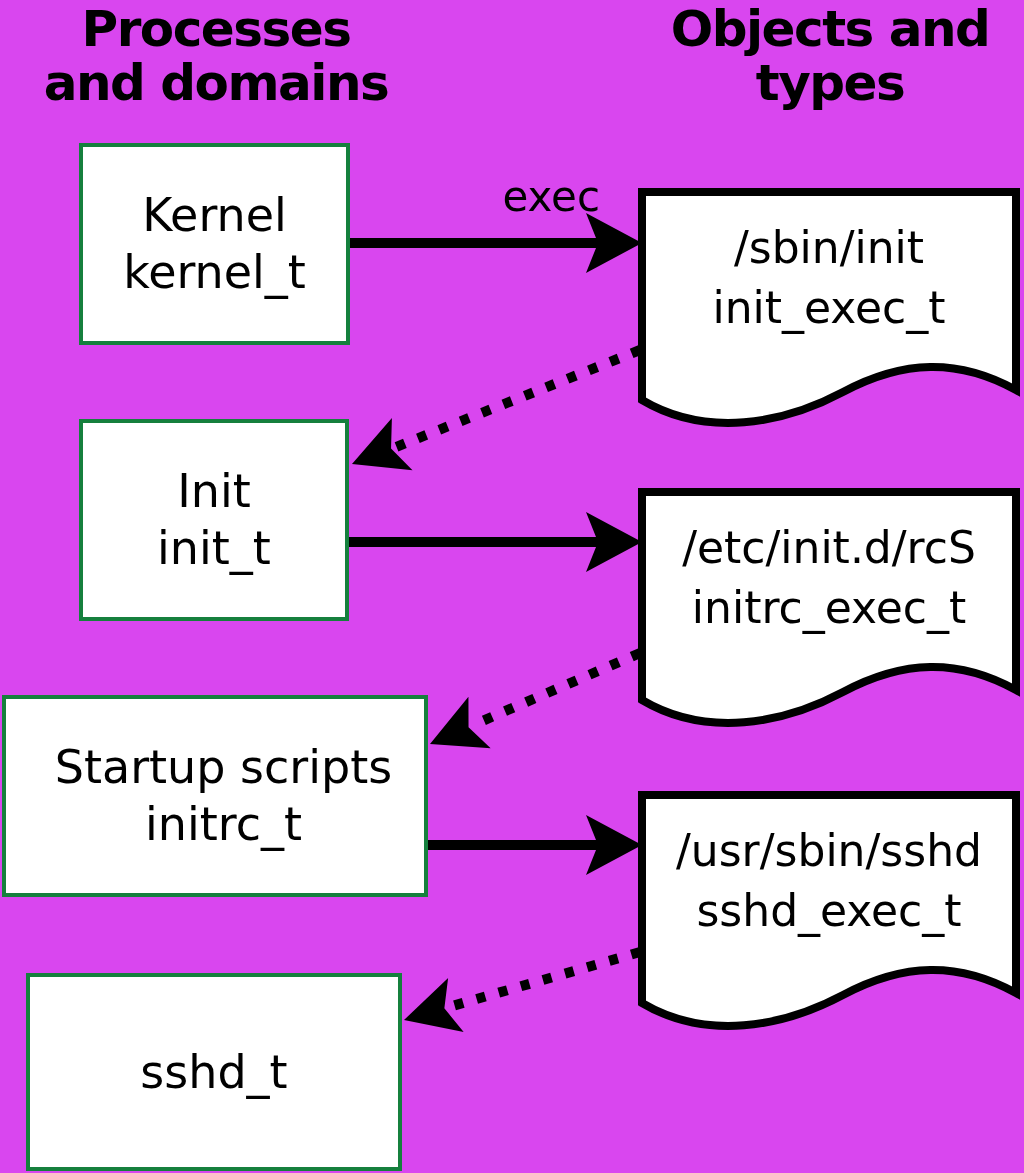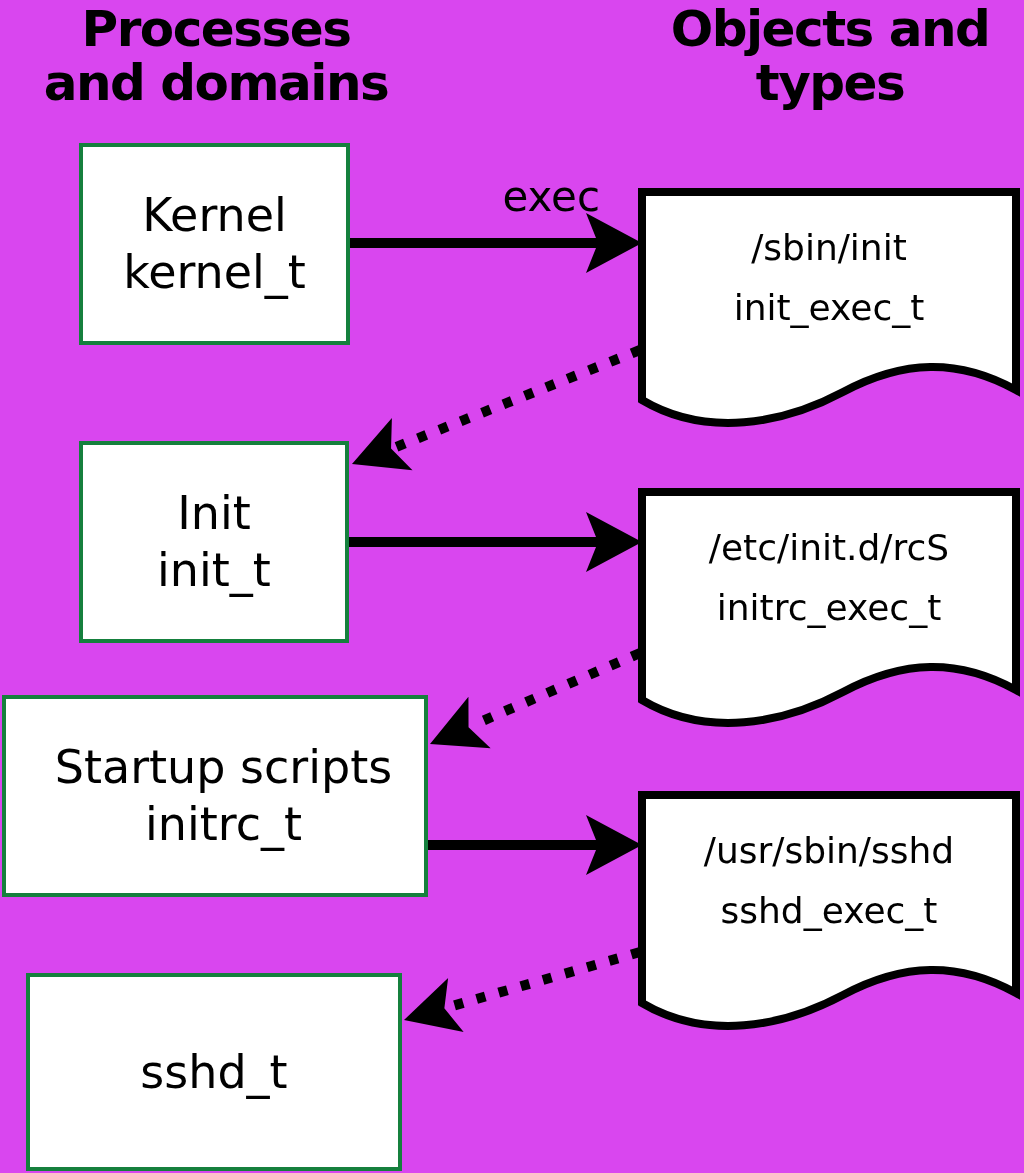--- a/index.html
+++ b/index.html
@@ -11,21 +11,21 @@
     position:absolute;font-weight:bold;font-size:50px;line-height:54px;
     text-align:center;letter-spacing:-1.5px;white-space:pre-line;
   }
   #svg-layer{position:absolute;left:0;top:0;width:1024px;height:1173px;}
   .pbox{
     position:absolute;box-sizing:border-box;border:4px solid #15803d;background:#fff;
     display:flex;flex-direction:column;justify-content:center;align-items:center;
     font-size:46px;line-height:57px;text-align:center;
   }
   .doclabel{
-    position:absolute;text-align:center;font-size:36px;line-height:60px;
+    position:absolute;text-align:center;font-size:44px;line-height:60px;
   }
   .edge-label{
     position:absolute;font-size:42px;text-align:right;
   }
 </style>
 </head>
 <body>
 
 <div id="page">
 
@@ -67,21 +67,21 @@
     </g>
   </svg>
 
   <div class="edge-label" style="left:395px;top:172px;width:205px;">exec</div>
 
   <div class="pbox" style="left:79px;top:143px;width:271px;height:202px;">
     <div>Kernel</div>
     <div>kernel_t</div>
   </div>
 
-  <div class="pbox" style="left:79px;top:441px;width:270px;height:202px;">
+  <div class="pbox" style="left:79px;top:419px;width:270px;height:202px;">
     <div>Init</div>
     <div>init_t</div>
   </div>
 
   <div class="pbox" style="left:2px;top:695px;width:426px;height:202px;padding-left:17px;">
     <div>Startup scripts</div>
     <div>initrc_t</div>
   </div>
 
   <div class="pbox" style="left:26px;top:973px;width:376px;height:198px;">

